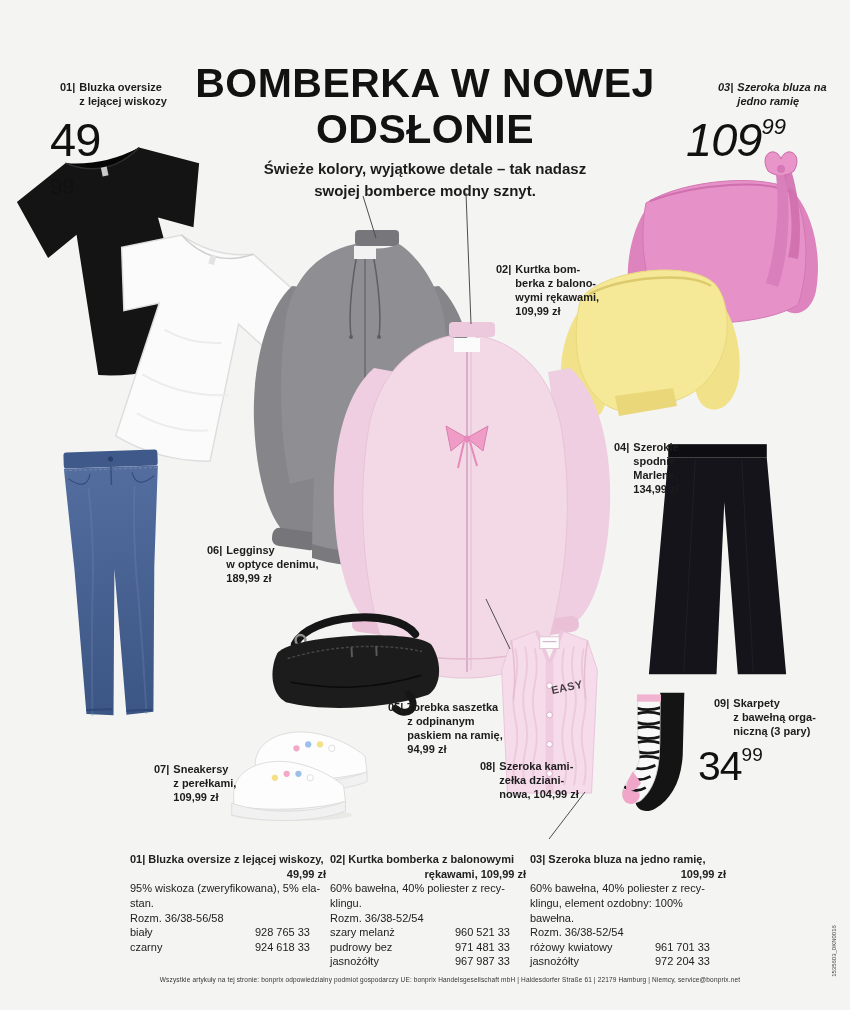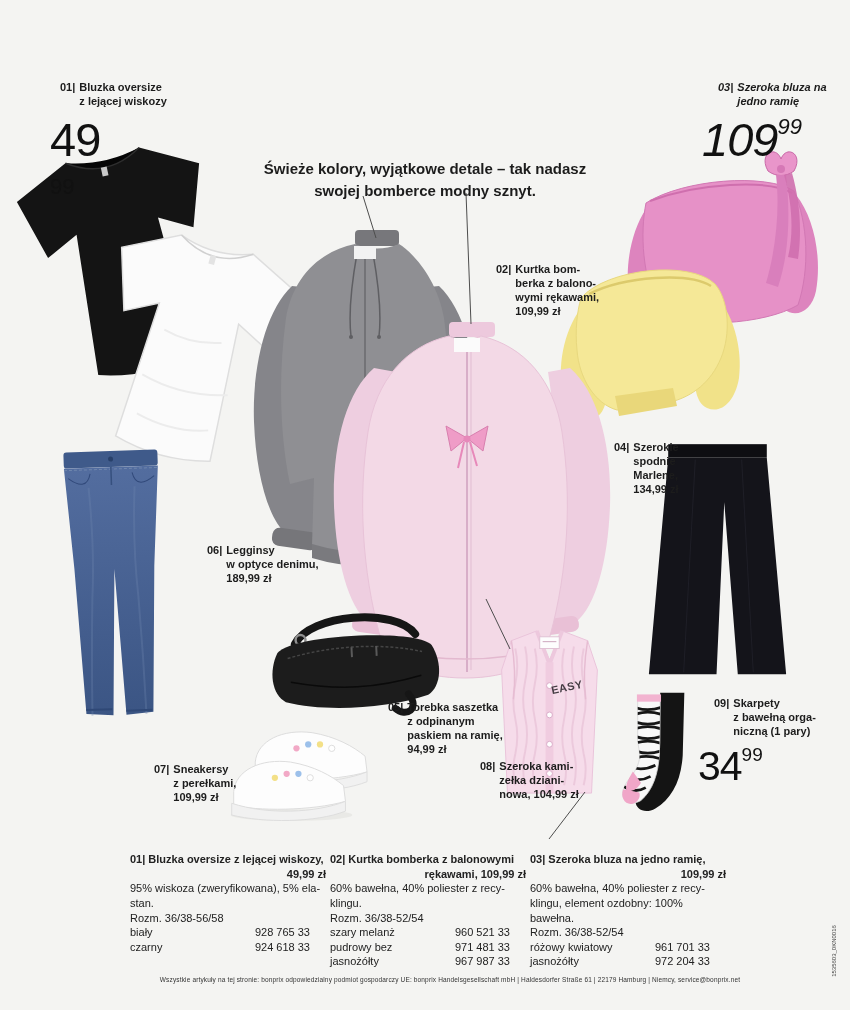--- a/index.html
+++ b/index.html
@@ -27,20 +27,24 @@
   .legal{position:absolute;left:105px;top:976px;width:690px;text-align:center;font-size:6.5px;color:#333;letter-spacing:.15px;}
   .sidecode{position:absolute;left:794px;top:948px;width:80px;font-size:6px;color:#444;transform:rotate(-90deg);transform-origin:center;text-align:center;}
   .easy-badge{position:absolute;left:551px;top:681px;font-size:11px;font-weight:bold;color:#453d44;transform:rotate(-12deg);letter-spacing:.5px;}
   svg{display:block;}
 </style>
 </head>
 <body>
 
 <div class="page">
 
+  <h1 class="title">
+    <span>BOMBERKA W NOWEJ</span><br>
+    <span>ODSŁONIE</span>
+  </h1>
   <p class="subtitle">
     <span>Świeże kolory, wyjątkowe detale – tak nadasz</span><br>
     <span>swojej bomberce modny sznyt.</span>
   </p>
 
   <svg class="abs" style="left:16px;top:130px;transform:rotate(-12deg);" width="218" height="265" viewBox="0 0 220 265">
     <path d="M72,22 Q110,36 148,22 L204,50 L185,112 L152,95 L160,238 Q110,252 60,238 L68,95 L35,112 L16,50 Z" fill="#141414"></path>
     <path d="M72,22 Q110,47 148,22 Q110,33 72,22 Z" fill="#060606"></path>
     <path d="M72,22 Q110,47 148,22" fill="none" stroke="#2e2e2e" stroke-width="1.5"></path>
     <rect x="106" y="34" width="6" height="9" fill="#c9c9c9"></rect>
@@ -228,21 +232,21 @@
   </div>
 
   <div class="callout" style="left:686px;top:80px;font-style:italic;">
     <div class="head">
       <span class="num">03|</span>
       <span>
         <span>Szeroka bluza na</span><br>
         <span>jedno ramię</span>
       </span>
     </div>
-    <div class="bigprice" style="margin-left:16px;">
+    <div class="bigprice" style="">
       <span>109</span>
         <sup>99</sup>
     </div>
   </div>
 
   <div class="callout" style="left:464px;top:262px;">
     <div class="head">
       <span class="num">02|</span>
       <span>
         <span>Kurtka bom-</span><br>
@@ -309,21 +313,21 @@
       </span>
     </div>
   </div>
 
   <div class="callout" style="left:682px;top:696px;">
     <div class="head">
       <span class="num">09|</span>
       <span>
         <span>Skarpety</span><br>
         <span>z bawełną orga-</span><br>
-        <span>niczną (1 pary)</span>
+        <span>niczną (3 pary)</span>
       </span>
     </div>
     <div class="bigprice small" style="margin-left:16px;">
       <span>34</span>
         <sup>99</sup>
     </div>
   </div>
 
   <div class="detail-col" style="left:130px;">
     <div class="dt1">01| Bluzka oversize z lejącej wiskozy,</div>

